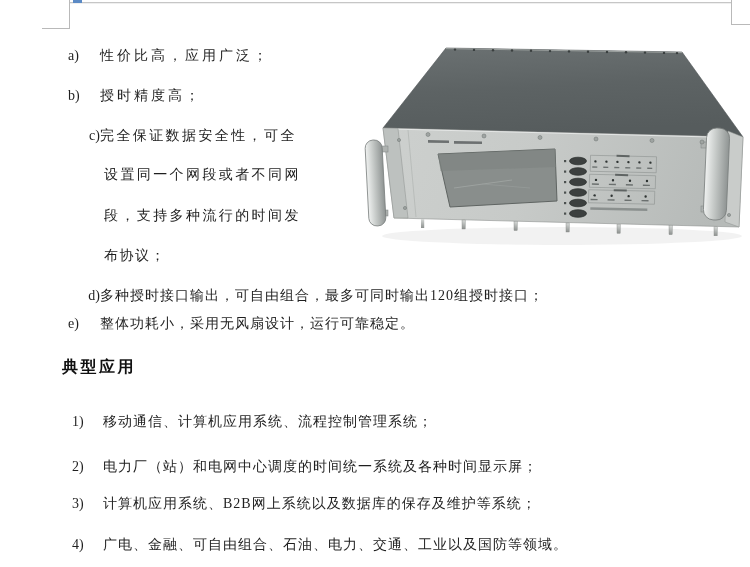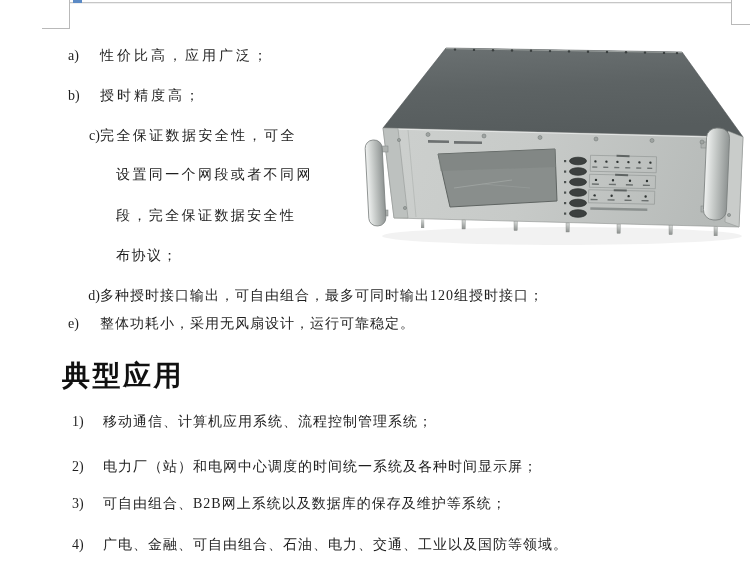--- a/index.html
+++ b/index.html
@@ -12,28 +12,28 @@
   
   .top-rule{position:absolute;left:70px;top:2px;width:662px;height:0;
     border-top:1px solid #c6c6c6;border-bottom:1px solid #efefef;}
   .mark{position:absolute;background:#b9b9b9;}
   .blue-tick{position:absolute;left:73px;top:0;width:9px;height:3px;background:#5b8ac5;}
   
   .row{position:absolute;left:68px;white-space:nowrap;font-size:14px;line-height:22px;}
   .row .marker{display:inline-block;width:32px;letter-spacing:0;}
   .num .marker{width:31px;}
   .num{left:72px;}
-  .cont{left:116px;font-family:Liberation Serif, serif;}            
+  .cont{left:104px;font-family:Liberation Serif, serif;}            
   .ls-ab{letter-spacing:3px;}
   .ls-c{letter-spacing:2.4px;}
   .ls-c4{letter-spacing:1.5px;}
   .ls-n{letter-spacing:1px;}
   .heading{position:absolute;left:62px;top:357px;
     font-family:"Liberation Sans","DejaVu Sans",sans-serif;
-    font-weight:bold;font-size:28px;letter-spacing:2.5px;color:#111;}
+    font-weight:bold;font-size:16px;letter-spacing:2.5px;color:#111;}
   
   .photo{position:absolute;left:362px;top:30px;width:388px;height:255px;}
 </style>
 </head>
 <body>
 
 <div class="top-rule"></div>
 <div class="mark" style="left:69px;top:0;width:1px;height:28px;"></div>
 <div class="mark" style="left:42px;top:28px;width:28px;height:1px;"></div>
 <div class="mark" style="left:731px;top:0;width:1px;height:24px;"></div>
@@ -46,42 +46,42 @@
 <div class="row" style="top:85px;">
   <span class="marker">b)</span><span class="ls-ab">授时精度高；</span>
 </div>
 <div class="row" style="top:125px;text-align:right;">
   <span class="marker">c)</span><span class="ls-c">完全保证数据安全性，可全</span>
 </div>
 <div class="row cont" style="top:164px;">
   <span class="ls-c">设置同一个网段或者不同网</span>
 </div>
 <div class="row cont" style="top:205px;">
-  <span class="ls-c">段，完全保证数据安全性</span>
+  <span class="ls-c">段，支持多种流行的时间发</span>
 </div>
 <div class="row cont" style="top:245px;">
   <span class="ls-c4">布协议；</span>
 </div>
 <div class="row" style="top:285px;text-align:right;">
   <span class="marker">d)</span><span class="ls-n">多种授时接口输出，可自由组合，最多可同时输出120组授时接口；</span>
 </div>
 <div class="row" style="top:313px;">
   <span class="marker">e)</span><span class="ls-n">整体功耗小，采用无风扇设计，运行可靠稳定。</span>
 </div>
 
 <div class="heading">典型应用</div>
 
 <div class="row num" style="top:411px;">
   <span class="marker">1)</span><span class="ls-n">移动通信、计算机应用系统、流程控制管理系统；</span>
 </div>
 <div class="row num" style="top:456px;">
   <span class="marker">2)</span><span class="ls-n">电力厂（站）和电网中心调度的时间统一系统及各种时间显示屏；</span>
 </div>
 <div class="row num" style="top:493px;">
-  <span class="marker">3)</span><span class="ls-n">可自由组合、B2B网上系统以及数据库的保存及维护等系统；</span>
+  <span class="marker">3)</span><span class="ls-n">计算机应用系统、B2B网上系统以及数据库的保存及维护等系统；</span>
 </div>
 <div class="row num" style="top:534px;">
   <span class="marker">4)</span><span class="ls-n">广电、金融、可自由组合、石油、电力、交通、工业以及国防等领域。</span>
 </div>
 
 <div class="photo">
 <svg width="388" height="255" viewBox="0 0 388 255" xmlns="http://www.w3.org/2000/svg">
   <defs>
     <linearGradient id="gTop" x1="0" y1="0" x2="0.2" y2="1">
       <stop offset="0" stop-color="#6b7172"></stop>

